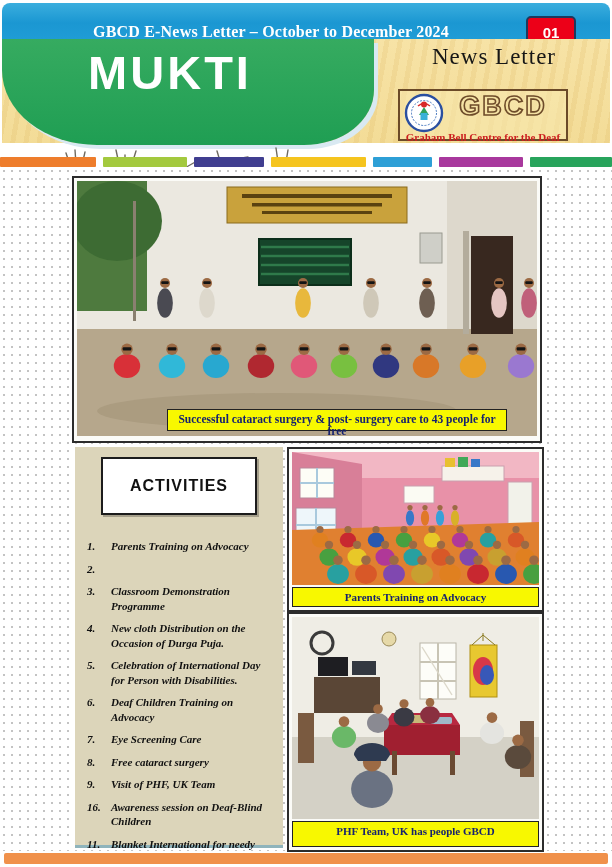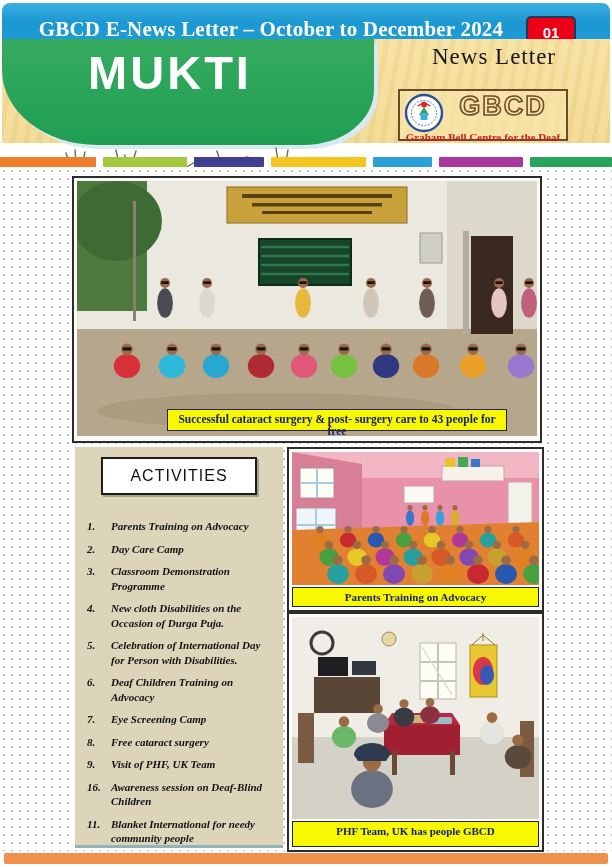--- a/index.html
+++ b/index.html
@@ -3,23 +3,23 @@
 <meta charset="utf-8">
 <style>
   html,body{margin:0;padding:0;background:#fff;}
   .page{position:relative;width:612px;height:867px;background:#fff;overflow:hidden;
         font-family:"Liberation Serif",serif;}
 
   
   .topbar{position:absolute;left:2px;top:3px;width:608px;height:36px;
           background:linear-gradient(180deg,#3aaede 0%,#1b97d2 55%,#1f9cd6 100%);
           border-radius:8px 8px 0 0;}
-  .topbar-title{position:absolute;left:0;top:14px;width:100%;text-align:center;
+  .topbar-title{position:absolute;left:0;top:20px;width:100%;text-align:center;
           padding-right:70px;box-sizing:border-box;
-          color:#fff;font-weight:bold;font-size:21px;letter-spacing:.2px;}
+          color:#fff;font-weight:bold;font-size:16px;letter-spacing:.2px;}
   .page-badge{position:absolute;right:36px;top:16px;width:46px;height:29px;
           background:#ec0018;border:2.5px solid #1c3a5e;border-radius:5px 5px 8px 8px;
           color:#fff;font-family:"Liberation Sans",sans-serif;font-weight:bold;font-size:15px;
           display:flex;align-items:center;justify-content:center;}
 
   
   .band{position:absolute;left:2px;top:39px;width:608px;height:104px;
         background:
           repeating-linear-gradient(100deg,rgba(214,170,80,.16) 0 5px,rgba(255,255,255,0) 5px 13px),
           linear-gradient(180deg,#f7e3a6,#f3dc97);}
@@ -57,22 +57,22 @@
   .caption{background:#f8f800;border:1px solid #222;color:#16226e;font-weight:bold;
         text-align:center;box-sizing:border-box;}
 
   .main-photo{left:72px;top:9px;width:470px;height:267px;font-family:Liberation Serif, serif;}
   .main-caption{position:absolute;left:93px;bottom:10px;width:340px;height:22px;
         font-size:11.5px;padding-top:3px;}
 
   .left-col{position:absolute;left:75px;top:280px;width:208px;height:401px;
         background:#dcd5ba;border-bottom:3px solid #8fb4bc;box-sizing:border-box;}
   .activities-head{margin:10px auto 8px;width:152px;background:#fff;border:2px solid #1c1c1c;
-        text-align:center;font-family:"Liberation Sans",sans-serif;font-weight:normal;
-        font-size:16px;letter-spacing:1px;color:#111;padding:8px 0;
+        text-align:center;font-family:"Liberation Sans",sans-serif;font-weight:bold;
+        font-size:16px;letter-spacing:1px;color:#111;padding:18px 0;
         box-shadow:2px 2px 0 rgba(0,0,0,.25);}
   .act-list{margin-top:24px;padding:0 10px 0 12px;}
   .act-row{display:flex;margin-bottom:8px;font-style:italic;font-weight:bold;
         font-size:11px;line-height:1.32;color:#101010;}
   .act-num{width:24px;flex:none;}
   .act-text{flex:1;}
 
   .right-photo-a{left:287px;top:280px;width:257px;}
   .right-photo-b{left:287px;top:445px;width:257px;}
   .sub-caption{margin-top:2px;height:20px;font-size:11px;padding-top:3px;}
@@ -245,41 +245,40 @@
 
     <div class="left-col">
       <div class="activities-head">ACTIVITIES</div>
       <div class="act-list" id="act-list">
           <div class="act-row">
             <span class="act-num">1.</span>
             <span class="act-text">Parents Training on Advocacy</span>
           </div>
           <div class="act-row">
             <span class="act-num">2.</span>
-            <span class="act-text">Day Care Camp</span>
           </div>
           <div class="act-row">
             <span class="act-num">3.</span>
             <span class="act-text">Classroom Demonstration Programme</span>
           </div>
           <div class="act-row">
             <span class="act-num">4.</span>
-            <span class="act-text">New cloth Disabilities on the Occasion of Durga Puja.</span>
+            <span class="act-text">New cloth Distribution on the Occasion of Durga Puja.</span>
           </div>
           <div class="act-row">
             <span class="act-num">5.</span>
             <span class="act-text">Celebration of International Day for Person with Disabilities.</span>
           </div>
           <div class="act-row">
             <span class="act-num">6.</span>
             <span class="act-text">Deaf Children Training on Advocacy</span>
           </div>
           <div class="act-row">
             <span class="act-num">7.</span>
-            <span class="act-text">Eye Screening Camp</span>
+            <span class="act-text">Eye Screening Care</span>
           </div>
           <div class="act-row">
             <span class="act-num">8.</span>
             <span class="act-text">Free cataract surgery</span>
           </div>
           <div class="act-row">
             <span class="act-num">9.</span>
             <span class="act-text">Visit of PHF, UK Team</span>
           </div>
           <div class="act-row">

